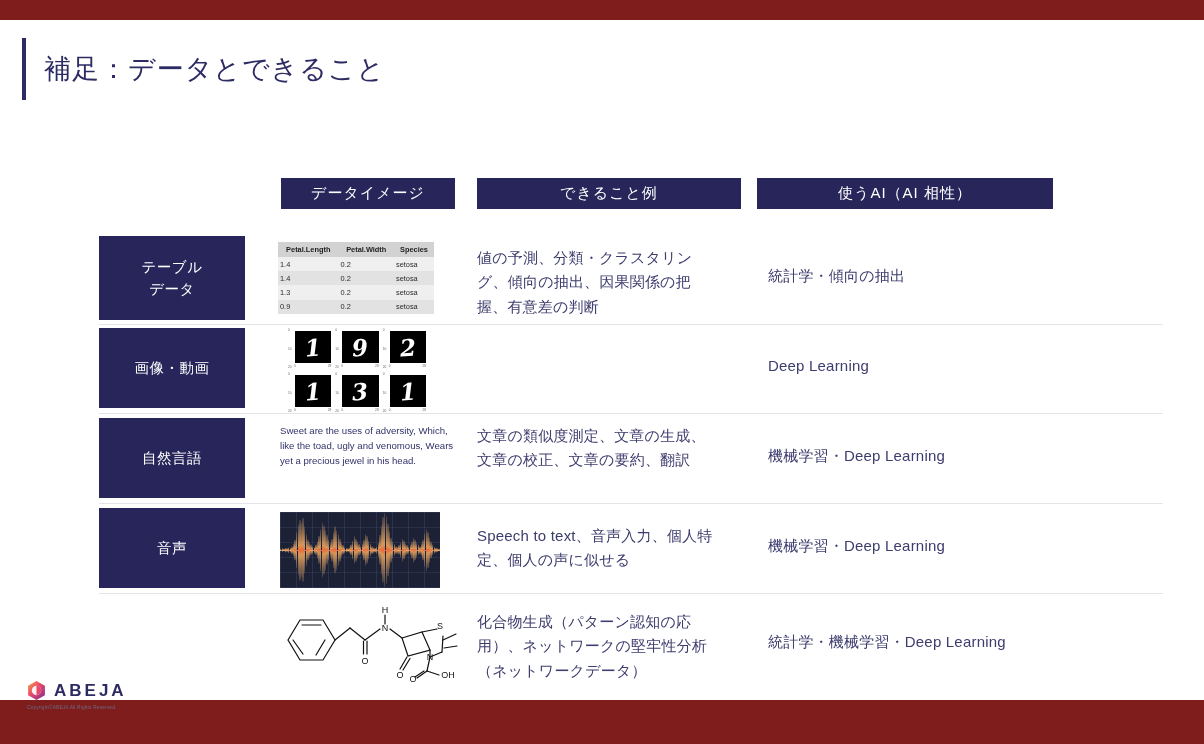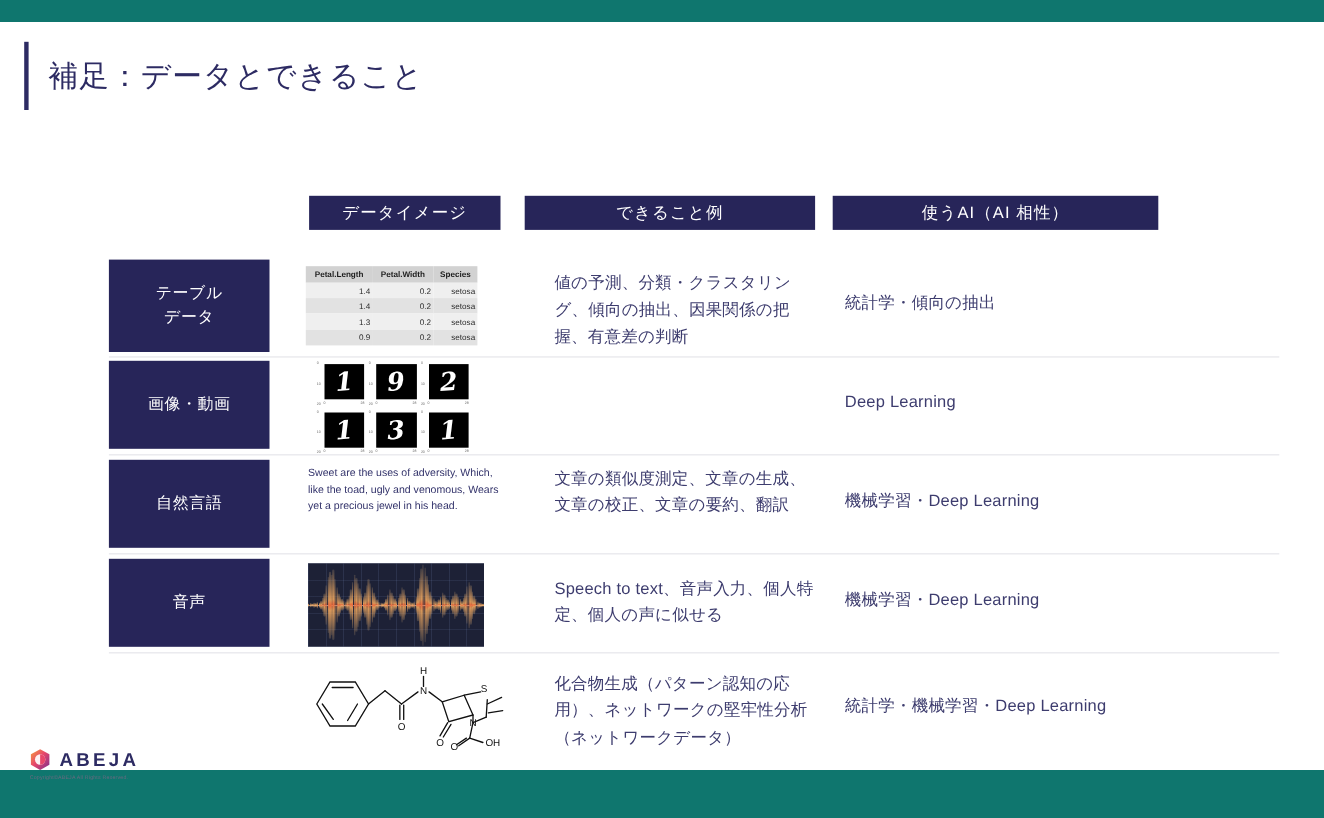--- a/index.html
+++ b/index.html
@@ -10,21 +10,21 @@
   body {
     width: 1204px;
     height: 744px;
     overflow: hidden;
     font-family: "Liberation Sans", "DejaVu Sans", sans-serif;
   }
   .slide-frame {
     position: relative;
     width: 1204px;
     height: 744px;
-    background: #0f766e;
+    background: #7f1d1d;
   }
   .slide-canvas {
     position: absolute;
     left: 0;
     top: 20px;
     width: 1204px;
     height: 680px;
     background: #ffffff;
   }
   
@@ -76,21 +76,21 @@
     line-height: 1.55;
     display: flex;
     align-items: center;
     justify-content: center;
     text-align: center;
     letter-spacing: 0.5px;
   }
   
   .cell-can {
     position: absolute;
-    left: 504px;
+    left: 477px;
     width: 238px;
     font-size: 15px;
     line-height: 1.62;
     color: #3d3c6e;
     letter-spacing: 0.2px;
   }
   .cell-ai {
     position: absolute;
     left: 768px;
     width: 300px;
@@ -120,21 +120,21 @@
   }
   .iris-table th {
     background: #d2d2d2;
     font-weight: bold;
     padding: 3px 2px;
     text-align: center;
     font-size: 7.4px;
   }
   .iris-table td {
     padding: 2.6px 2px;
-    text-align: right;
+    text-align: left;
     color: #2b2b2b;
   }
   .iris-table tr.odd td { background: #efefef; }
   .iris-table tr.even td { background: #e2e2e2; }
 
   
   .mnist-wrap {
     position: absolute;
     left: 288px;
     top: 306px;

